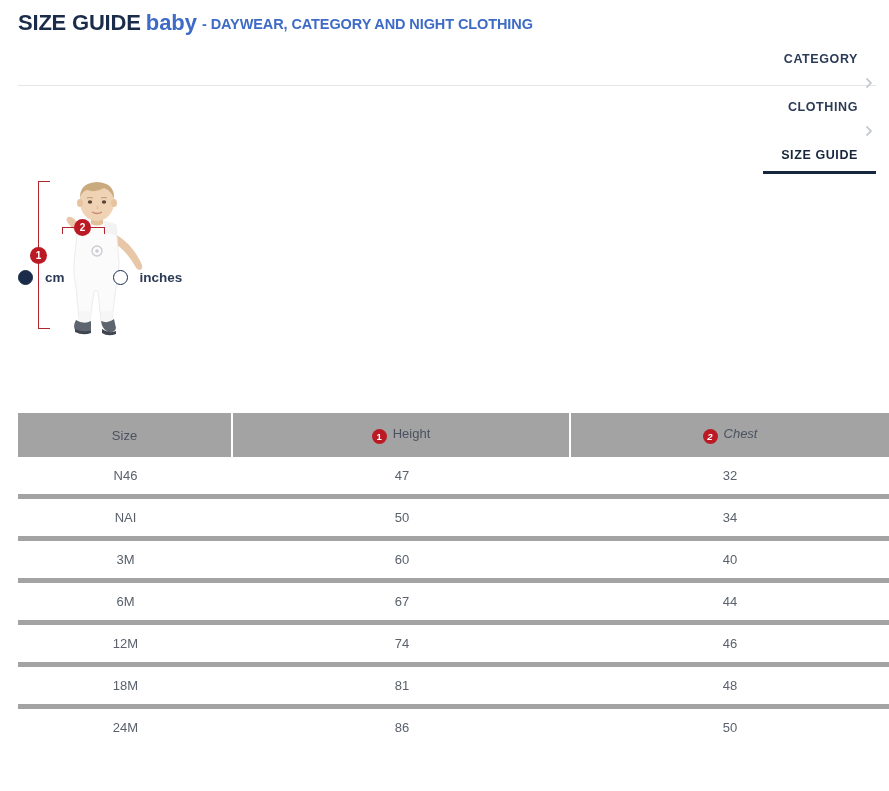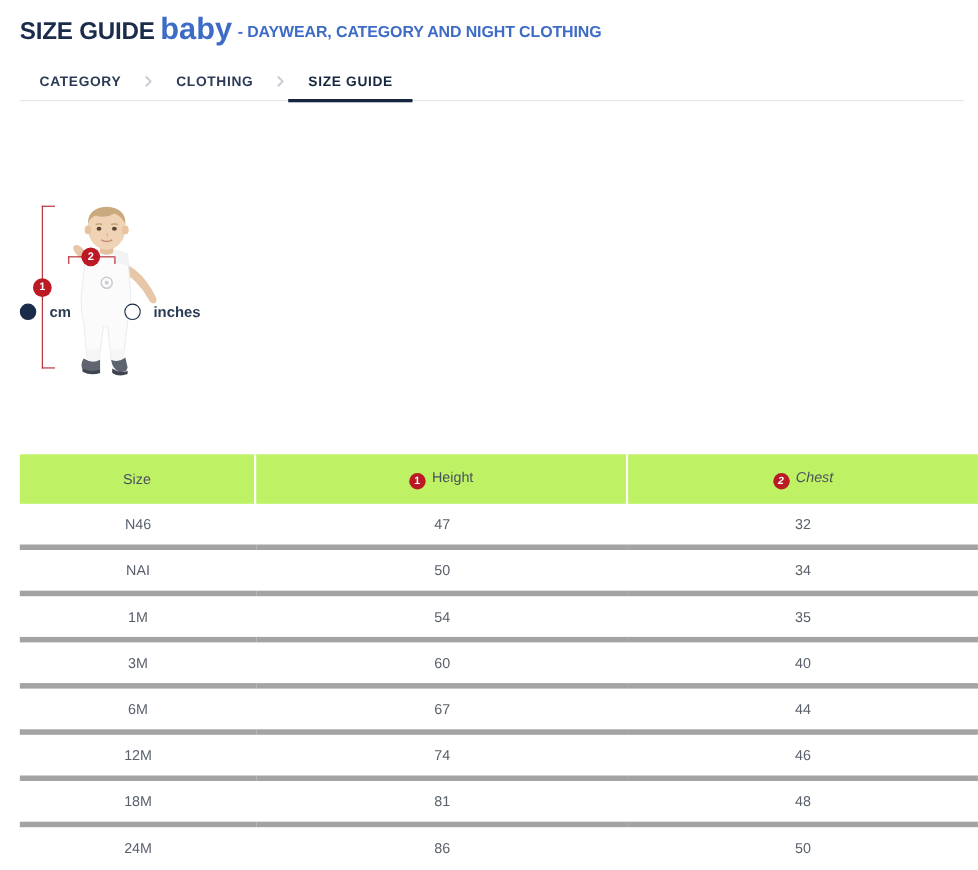--- a/index.html
+++ b/index.html
@@ -26,21 +26,21 @@
   }
   .title-main {
     font-size: 22px;
     font-weight: 700;
     letter-spacing: -0.2px;
     color: #1b2c4b;
     text-transform: uppercase;
     font-stretch: condensed;
   }
   .title-accent {
-    font-size: 28px;
+    font-size: 22px;
     font-weight: 700;
     color: #3d6bc6;
     margin-left: 5px;
   }
   .title-sub {
     font-size: 14.5px;
     font-weight: 700;
     color: #3d6bc6;
     letter-spacing: -0.1px;
     margin-left: 5px;
@@ -51,20 +51,21 @@
   
   .breadcrumb {
     margin-top: 18px;
     margin-left: 18px;
     margin-right: 13px;
     display: flex;
     align-items: flex-end;
     height: 34px;
     border-bottom: 1px solid #e3e5e8;
     padding-right: 0;
+    flex-direction: column;
   }
   .crumb {
     font-size: 12.5px;
     font-weight: 700;
     letter-spacing: 0.6px;
     color: #2b3a55;
     text-transform: uppercase;
     padding: 0 18px 10px 18px;
     position: relative;
     cursor: pointer;
@@ -203,21 +204,21 @@
   .size-table {
     position: absolute;
     left: 18px;
     top: 413px;
     width: 871px;
     border-collapse: separate;
     border-spacing: 0;
     table-layout: fixed;
   }
   .size-table th {
-    background: #bef264;
+    background: #a3a3a3;
     font-size: 13px;
     font-weight: 400;
     color: #4a5260;
     padding: 13px 0;
     text-align: center;
     border-right: 2px solid #ffffff;
   }
   .size-table th:last-child { border-right: none; font-style: italic; }
   .size-table th .hbadge {
     display: inline-block;
@@ -366,25 +367,20 @@
       <td>N46</td>
       <td>47</td>
       <td>32</td>
     </tr>
     <tr>
       <td>NAI</td>
       <td>50</td>
       <td>34</td>
     </tr>
     <tr>
-      <td>1M</td>
-      <td>54</td>
-      <td>35</td>
-    </tr>
-    <tr>
       <td>3M</td>
       <td>60</td>
       <td>40</td>
     </tr>
     <tr>
       <td>6M</td>
       <td>67</td>
       <td>44</td>
     </tr>
     <tr>

